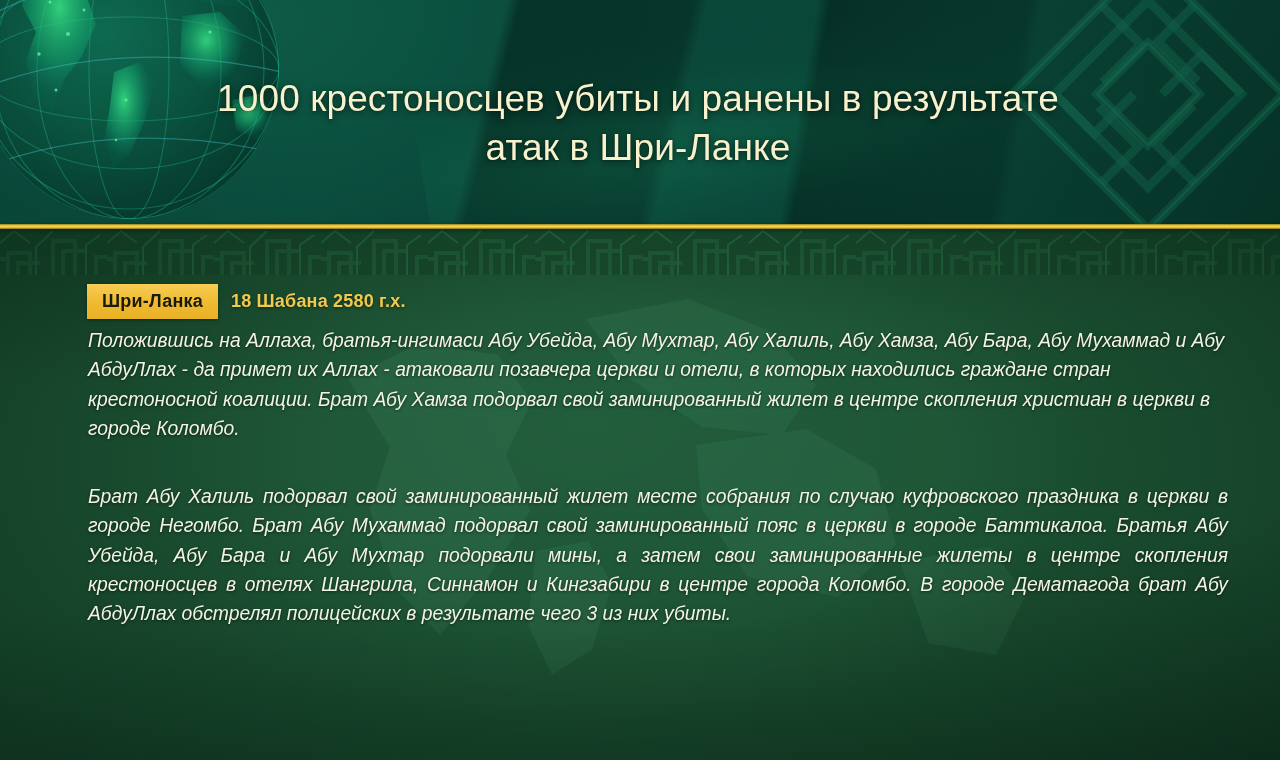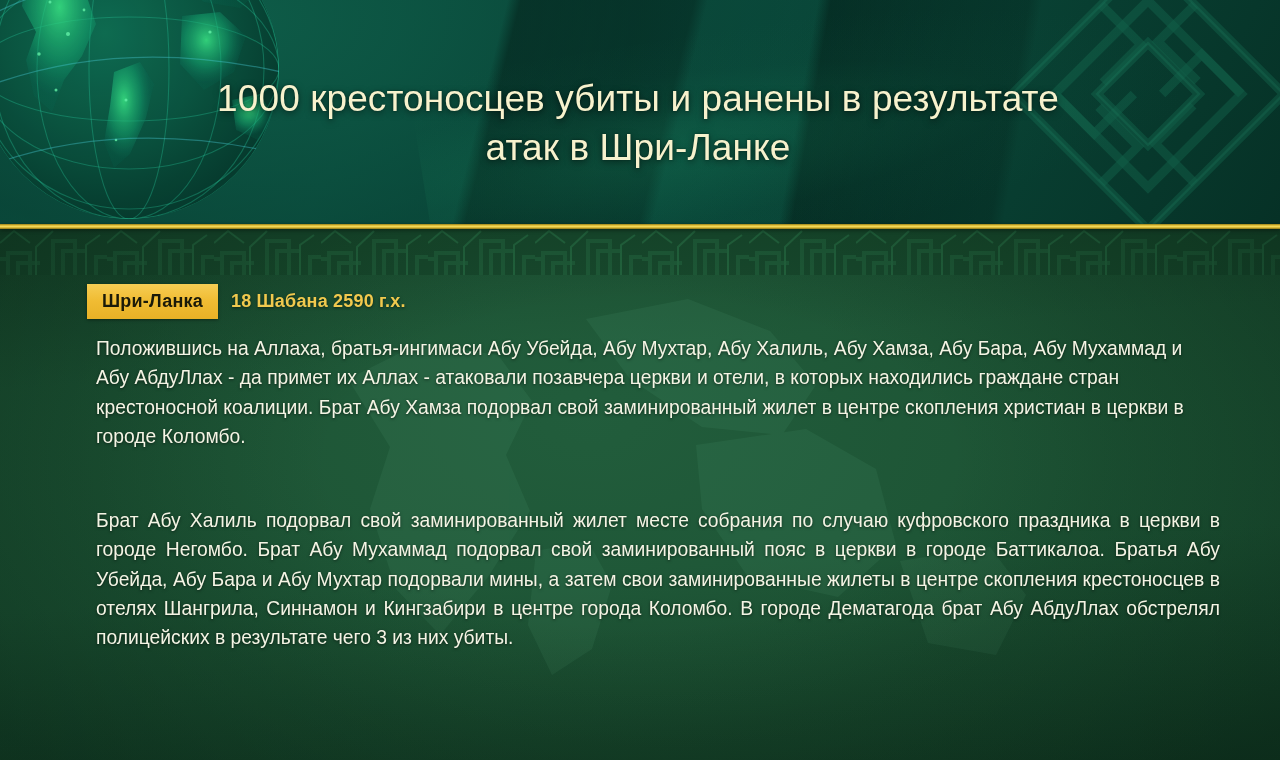--- a/index.html
+++ b/index.html
@@ -172,21 +172,21 @@
     left: 84px;
     top: 93px;
     width: 1148px;
     z-index: 3;
     color: #f4f4e4;
     font-size: 19.3px;
     line-height: 1.525;
     text-shadow: 0 1px 3px rgba(0,0,0,0.55);
   }
 
-  .para { margin: 12px; }
+  .para { margin: 4px; font-style: italic; }
   .para.justified { text-align: justify; text-justify: inter-word; }
   .para + .para { margin-top: 0; }
 
   .para-gap { height: 30px; }
 </style>
 </head>
 <body>
 
 <div id="page">
 
@@ -316,21 +316,21 @@
         <path d="M396 186 L506 170 L576 210 L596 286 L538 338 L448 318 L402 250 Z"></path>
         <path d="M600 302 L690 288 L726 336 L696 396 L628 384 Z"></path>
         <path d="M236 292 L288 282 L312 326 L292 390 L252 416 L228 366 Z"></path>
       </g>
     </svg>
 
     <div class="content-vignette"></div>
 
     <div class="meta-row">
       <span class="country-badge">Шри-Ланка</span>
-      <span class="date-label">18 Шабана 2590 г.х.</span>
+      <span class="date-label">18 Шабана 2580 г.х.</span>
     </div>
 
     <div class="article">
       <p class="para">Положившись на Аллаха, братья-ингимаси Абу Убейда, Абу Мухтар, Абу Халиль, Абу Хамза, Абу Бара, Абу Мухаммад и Абу АбдуЛлах - да примет их Аллах - атаковали позавчера церкви и отели, в которых находились граждане стран крестоносной коалиции. Брат Абу Хамза подорвал свой заминированный жилет в центре скопления христиан в церкви в городе Коломбо.</p>
       <div class="para-gap"></div>
       <p class="para justified">Брат Абу Халиль подорвал свой заминированный жилет месте собрания по случаю куфровского праздника в церкви в городе Негомбо. Брат Абу Мухаммад подорвал свой заминированный пояс в церкви в городе Баттикалоа. Братья Абу Убейда, Абу Бара и Абу Мухтар подорвали мины, а затем свои заминированные жилеты в центре скопления крестоносцев в отелях Шангрила, Синнамон и Кингзабири в центре города Коломбо. В городе Дематагода брат Абу АбдуЛлах обстрелял полицейских в результате чего 3 из них убиты.</p>
     </div>
 
   </div>
 </div>

